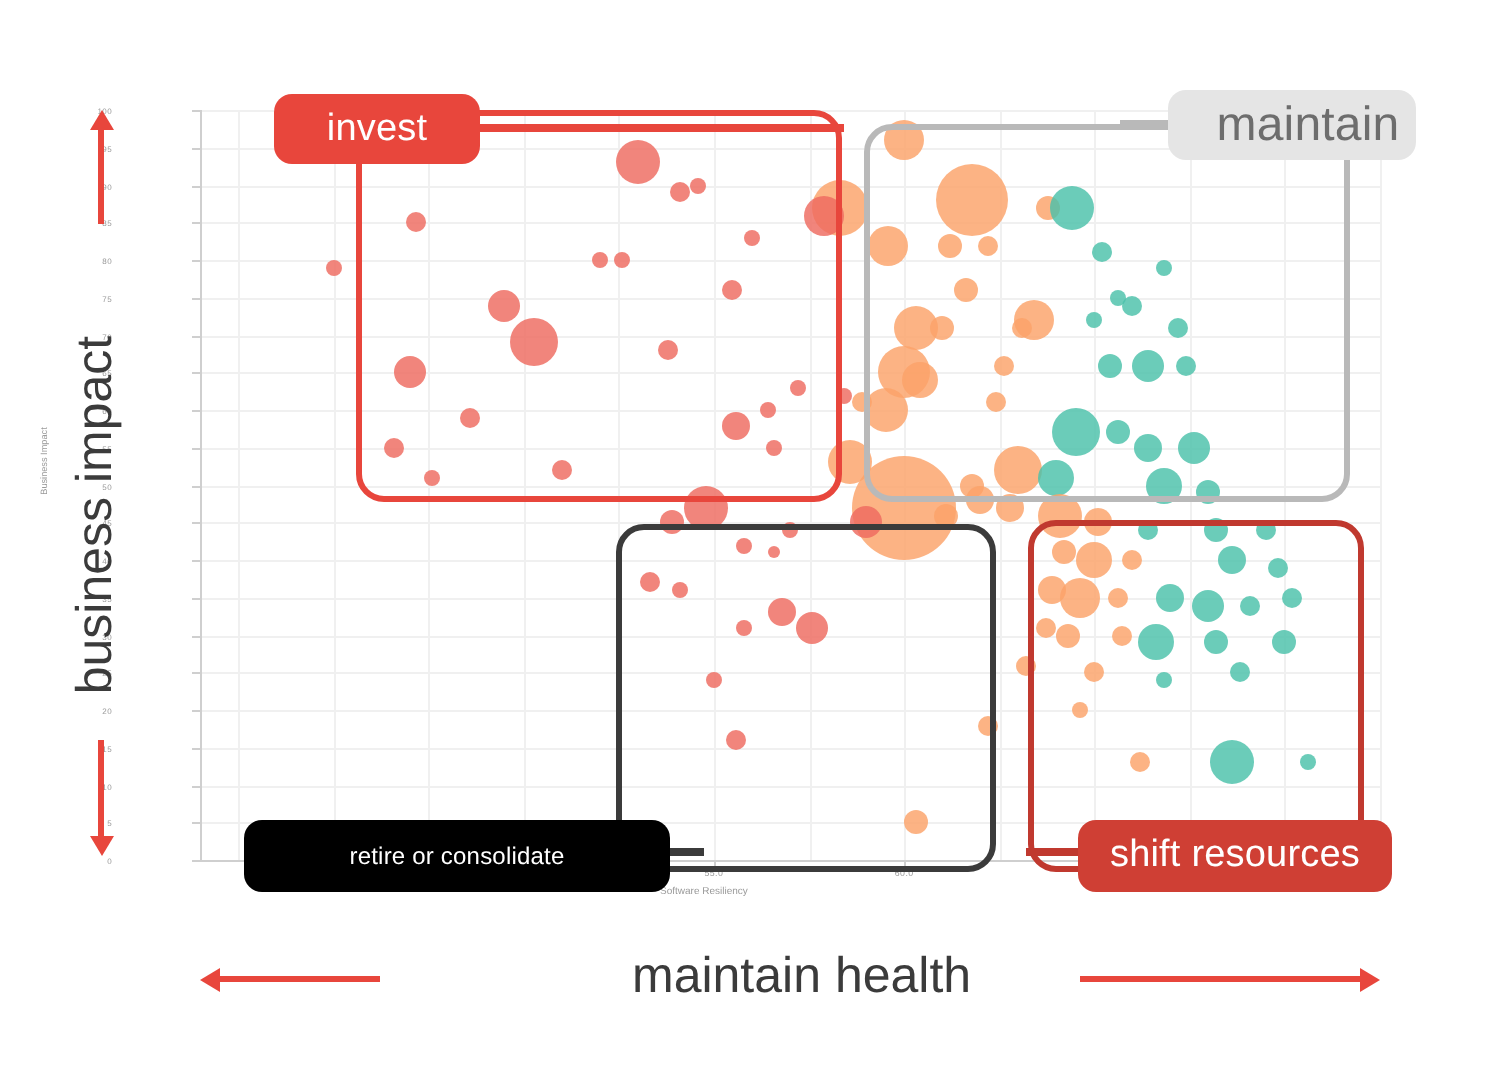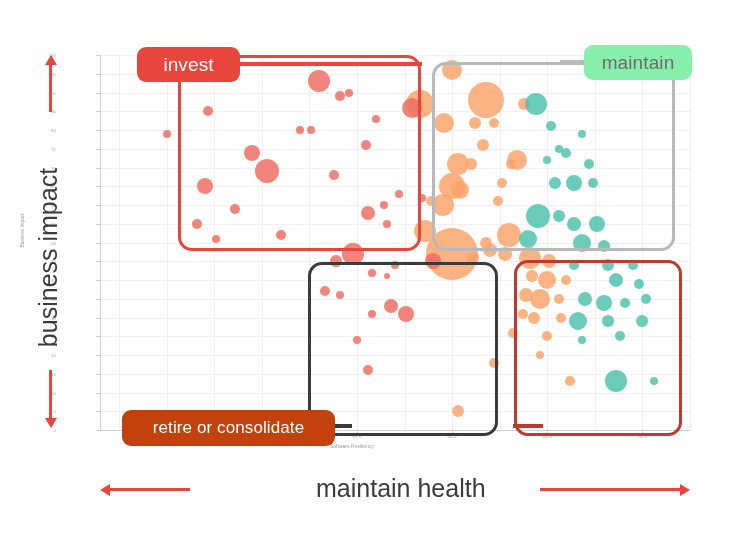--- a/index.html
+++ b/index.html
@@ -70,22 +70,22 @@
     position:absolute;
     border-radius:9px;
     display:flex;align-items:center;justify-content:center;
     color:#ffffff;
     font-weight:400;
     white-space:nowrap;
     letter-spacing:.1px;
     z-index:6;
   }
   #pill-invest{left:137px;top:47px;width:103px;height:35px;background:#e8463c;font-size:19px;}
-  #pill-maintain{left:584px;top:45px;width:108px;height:35px;background:#86efac;color:#6d6d6d;font-size:19px;}
-  #pill-retire{left:122px;top:410px;width:213px;height:36px;background:#c2410c;font-size:17px;}
+  #pill-maintain{left:584px;top:45px;width:108px;height:35px;background:#e5e5e5;color:#6d6d6d;font-size:24px;padding-left:16px;}
+  #pill-retire{left:122px;top:410px;width:213px;height:36px;background:#000000;font-size:12px;}
   #pill-shift{left:539px;top:410px;width:157px;height:36px;background:#cf3f34;font-size:19px;}
 
   
   #big-ylabel{
     position:absolute;left:-62px;top:243px;
     width:220px;text-align:center;
     font-size:25px;color:#3b3b3b;
     transform:rotate(-90deg);
     transform-origin:center;
     white-space:nowrap;
@@ -361,20 +361,21 @@
   <div class="qbox" id="box-shift"></div>
 
   <div class="connector" id="conn-invest"></div>
   <div class="connector" id="conn-maintain"></div>
   <div class="connector" id="conn-retire"></div>
   <div class="connector" id="conn-shift"></div>
 
   <div class="pill" id="pill-invest">invest</div>
   <div class="pill" id="pill-maintain">maintain</div>
   <div class="pill" id="pill-retire">retire or consolidate</div>
+  <div class="pill" id="pill-shift">shift resources</div>
 
   <div id="big-ylabel">business impact</div>
   <div id="big-xlabel">maintain health</div>
 
   <div class="axis-arrow" id="yarrow-top">
     <div class="arrow-head"></div>
       <div class="arrow-stem"></div>
   </div>
   <div class="axis-arrow" id="yarrow-bottom">
     <div class="arrow-stem"></div>

